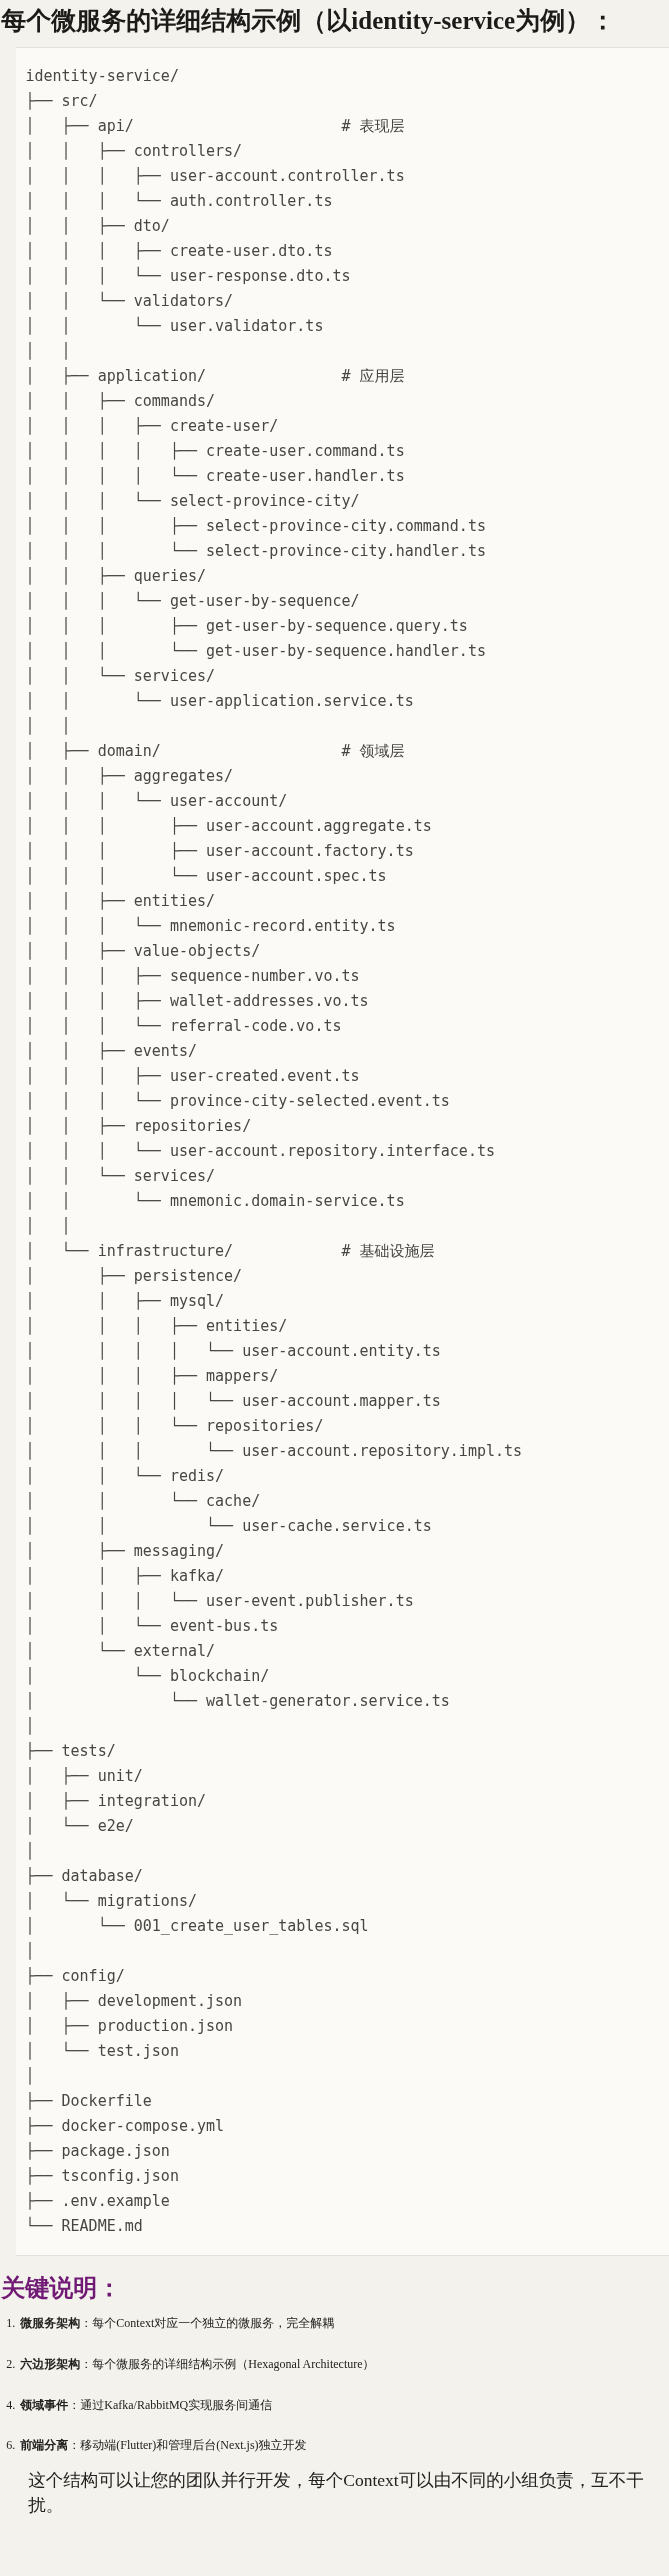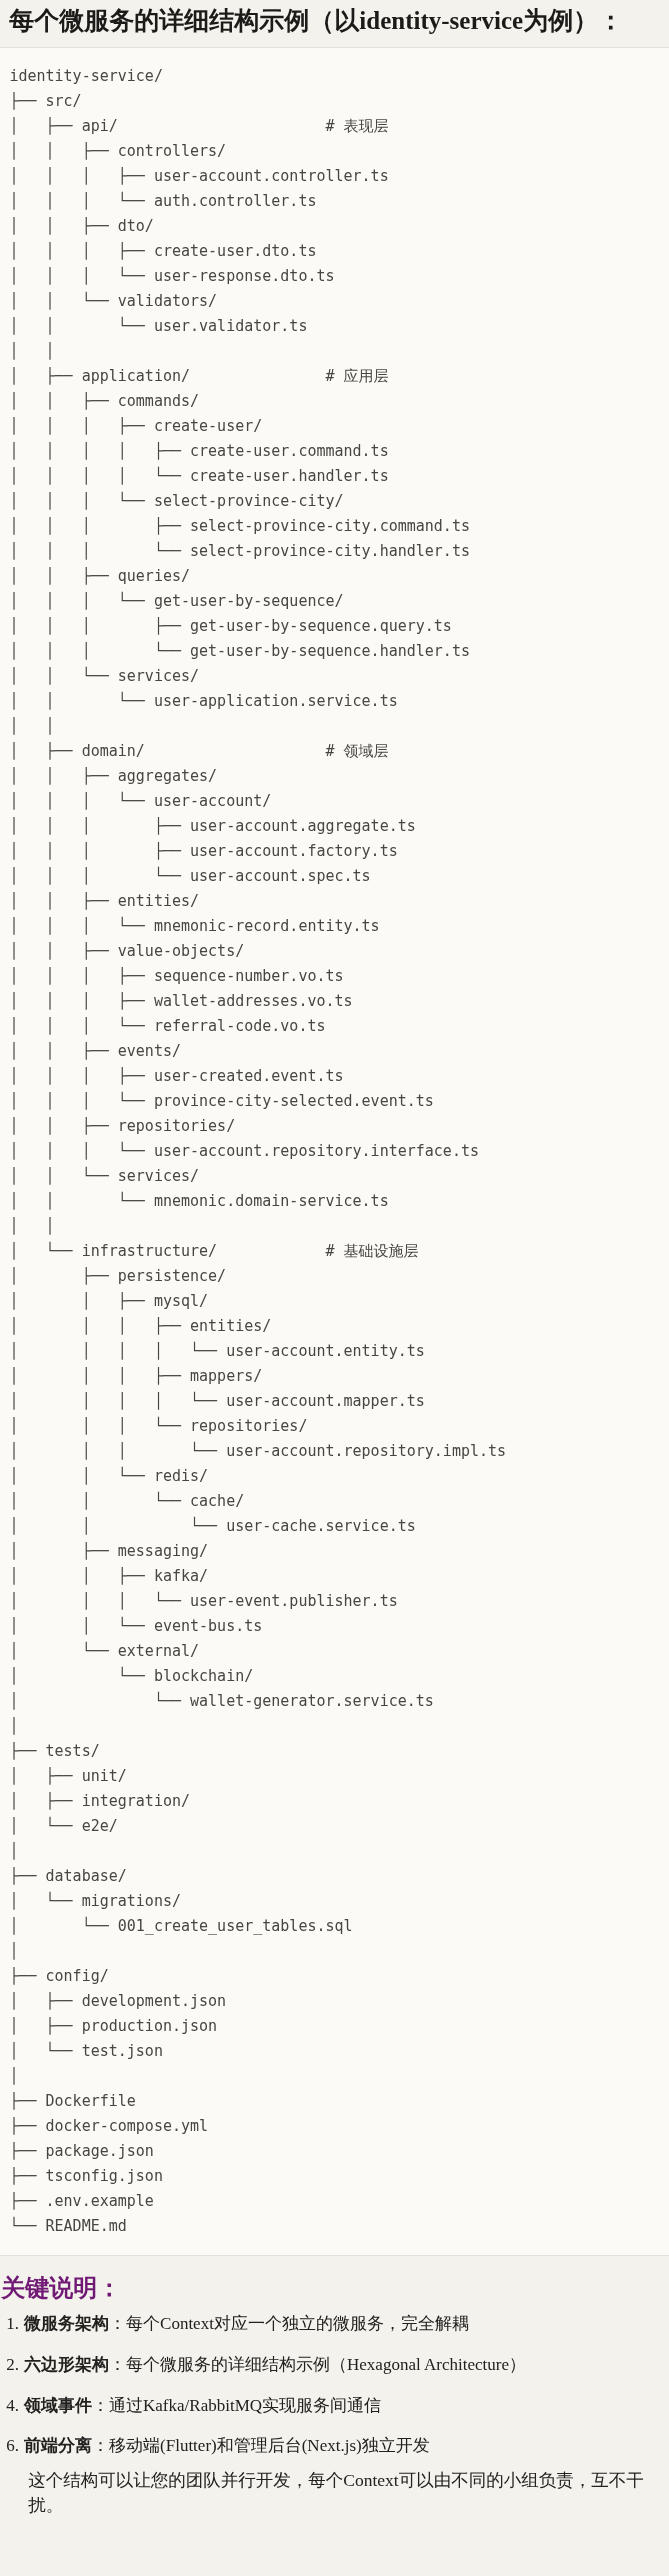--- a/index.html
+++ b/index.html
@@ -16,29 +16,29 @@
   }
   .content {
     padding-top: 3.8px;
   }
   .page-title {
     margin: 0 0 0 1.3px;
     font-size: 25px;
     line-height: 33px;
     font-weight: 700;
     color: #1c1b19;
-    padding-left: 8px;
   }
   .codeblock {
     margin-top: 10px;
     background: #fbfaf7;
     border-top: 0.6px solid #e3e0d9;
     border-bottom: 0.6px solid #e3e0d9;
     padding: 16.3px 10px 16.3px 9.4px;
     box-sizing: border-box;
+    margin-left: 16px;
   }
   .codeblock pre {
     margin: 0;
     font-family: "DejaVu Sans Mono", monospace;
     font-size: 15px;
     line-height: 25px;
     color: #474641;
     white-space: pre;
   }
   .notes-heading {
@@ -47,21 +47,21 @@
     line-height: 30px;
     font-weight: 700;
     color: #701a75;
   }
   ol.notes-list {
     list-style: none;
     margin: 8.8px 0 0 0;
     padding: 0 0 0 6.3px;
   }
   ol.notes-list li {
-    font-size: 17px;
+    font-size: 12px;
     line-height: 25px;
     margin-bottom: 15.6px;
     color: #22211f;
   }
   ol.notes-list li:last-child {
     margin-bottom: 0;
   }
   .num {
     margin-right: 5px;
   }

